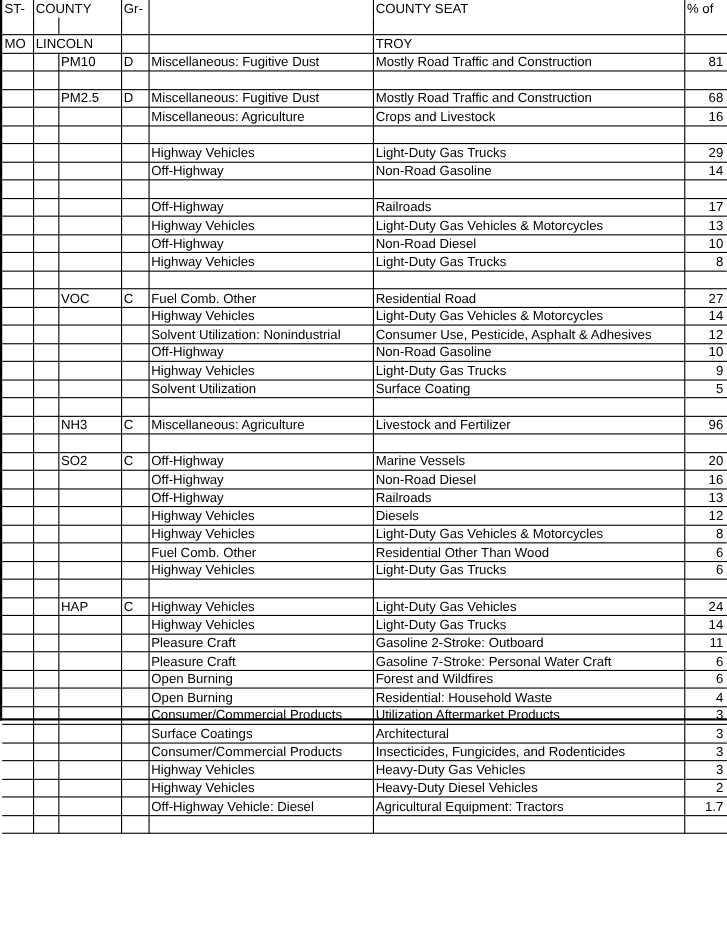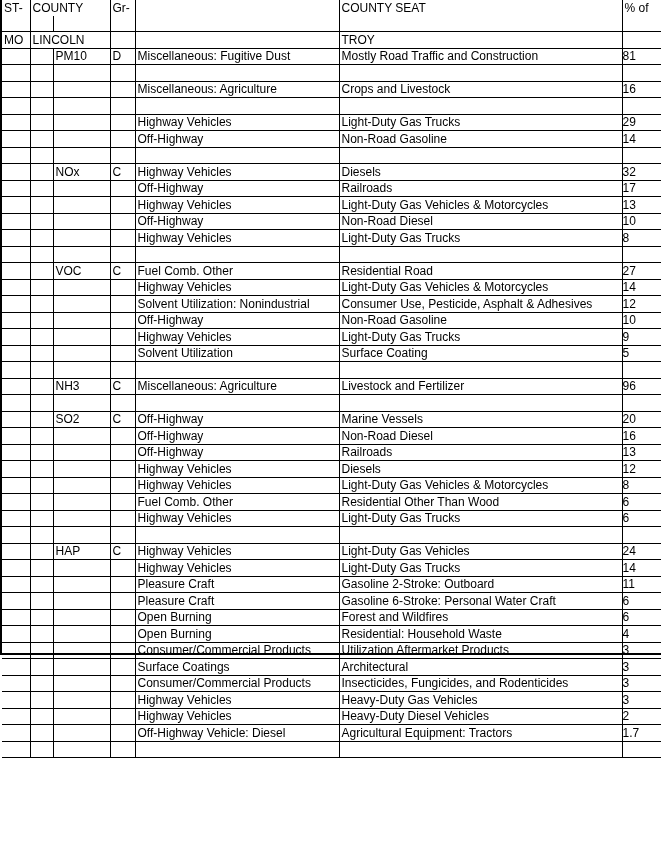--- a/index.html
+++ b/index.html
@@ -22,21 +22,21 @@
   td {
     height: 15.5px;
     padding: 0 0 0 2px;
     border-right: 1px solid #000;
     border-bottom: 1px solid #000;
     white-space: nowrap;
     overflow: hidden;
     line-height: 15px;
     vertical-align: bottom;
   }
-  td.num { text-align: left; padding: 0 3px 0 0; }
+  td.num { text-align: right; padding: 0 3px 0 0; }
   tr.hdr1 td { border-bottom: none; }
   col.c0 { width: 28px; }
   col.c1 { width: 23px; }
   col.c2 { width: 57px; }
   col.c3 { width: 25px; }
   col.c4 { width: 204px; }
   col.c5 { width: 283px; }
   col.c6 { width: 39px; }
 </style>
 </head>
@@ -93,20 +93,29 @@
           <td></td>
           <td></td>
           <td></td>
           <td></td>
           <td></td>
           <td></td>
         </tr>
         <tr>
           <td></td>
           <td></td>
+          <td>PM2.5</td>
+          <td>D</td>
+          <td>Miscellaneous: Fugitive Dust</td>
+          <td>Mostly Road Traffic and Construction</td>
+          <td class="num">68</td>
+        </tr>
+        <tr>
+          <td></td>
+          <td></td>
           <td></td>
           <td></td>
           <td>Miscellaneous: Agriculture</td>
           <td>Crops and Livestock</td>
           <td class="num">16</td>
         </tr>
         <tr>
           <td></td>
           <td></td>
           <td></td>
@@ -134,29 +143,20 @@
           <td class="num">14</td>
         </tr>
         <tr>
           <td></td>
           <td></td>
           <td></td>
           <td></td>
           <td></td>
           <td></td>
           <td></td>
-        </tr>
-        <tr>
-          <td></td>
-          <td></td>
-          <td>NOx</td>
-          <td>C</td>
-          <td>Highway Vehicles</td>
-          <td>Diesels</td>
-          <td class="num">32</td>
         </tr>
         <tr>
           <td></td>
           <td></td>
           <td></td>
           <td></td>
           <td>Off-Highway</td>
           <td>Railroads</td>
           <td class="num">17</td>
         </tr>
@@ -375,21 +375,21 @@
           <td>Pleasure Craft</td>
           <td>Gasoline 2-Stroke: Outboard</td>
           <td class="num">11</td>
         </tr>
         <tr>
           <td></td>
           <td></td>
           <td></td>
           <td></td>
           <td>Pleasure Craft</td>
-          <td>Gasoline 6-Stroke: Personal Water Craft</td>
+          <td>Gasoline 7-Stroke: Personal Water Craft</td>
           <td class="num">6</td>
         </tr>
         <tr>
           <td></td>
           <td></td>
           <td></td>
           <td></td>
           <td>Open Burning</td>
           <td>Forest and Wildfires</td>
           <td class="num">6</td>

